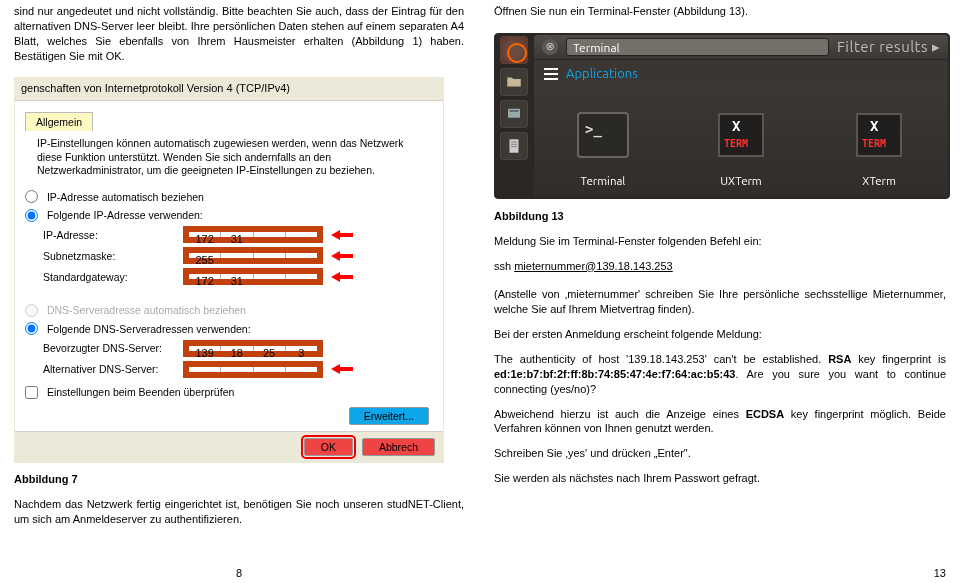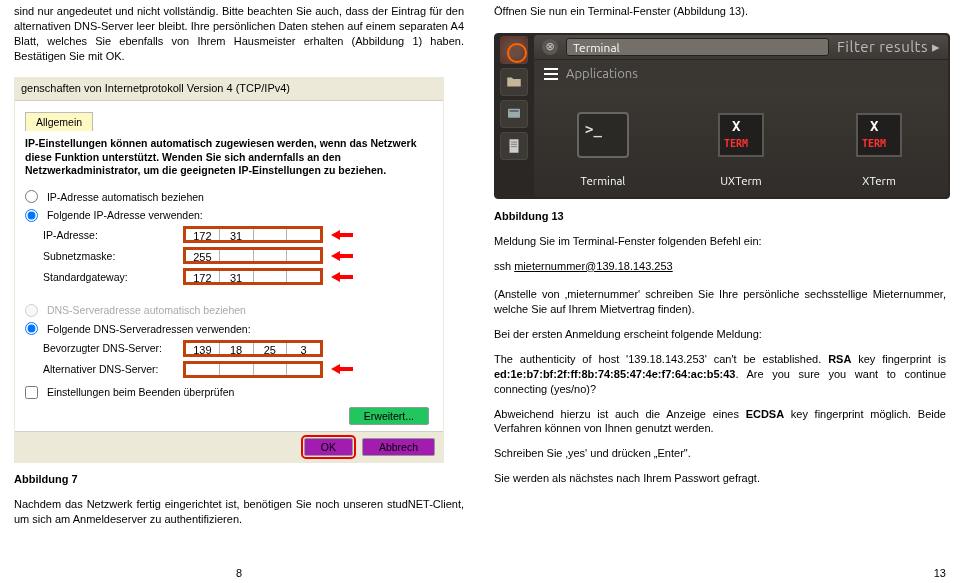--- a/index.html
+++ b/index.html
@@ -38,52 +38,52 @@
   }
   .win-title {
     background: #ECE9D8;
     border-bottom: 1px solid #d4d0c8;
     padding: 3px 6px 4px;
     font-size: 11px;
   }
   .tab { display: inline-block; border: 1px solid #bbb; border-bottom: none;
          padding: 2px 10px; background:#fef9c3;font-size:10.5px; margin-top:3px; }
   .pane { padding: 8px 10px 4px; }
-  .hint { margin: 6px 0 12px; line-height: 1.25; font-weight: bold; }
+  .hint { margin: 6px 12px 12px; line-height: 1.25; }
   .radio-row { margin: 3px 0; }
   .radio-row label { vertical-align: middle; }
   .radio-row input { vertical-align: middle; margin-right: 6px; }
   .disabled { color: #aaa; }
   .field-row { display: flex; align-items: center; margin: 4px 0 4px 18px; }
   .field-row .lab { width: 140px; }
-  .ip-box { display:flex; gap:0; border:3px solid #c2410c; width:140px; height:17px; }
+  .ip-box { display:flex; gap:0; border:6px solid #c2410c; width:140px; height:17px; }
   .ip-box span { flex:1 0 0; text-align:center; font-size:11px; line-height:15px; border-right:1px solid #aeb3b8; }
   .ip-box span:last-child { border-right:none; }
   .arrow2 { position:relative;display:inline-block;width:22px;height:12px; }
   .arrow2::before{content:"";position:absolute;left:0;top:1px;width:0;height:0;border-top:5px solid transparent;border-bottom:5px solid transparent;border-right:9px solid #f00;}
   .arrow2::after{content:"";position:absolute;left:8px;top:4px;width:14px;height:4px;background:#f00;}
   .adv-row { text-align:right;padding:6px 4px 2px; }
-  .btn-adv { border:1px solid #919b9c;background:#22c55e;padding:2px 14px;font-size:10.5px;border-radius:2px; }
+  .btn-adv { border:1px solid #919b9c;background:#0ea5e9;padding:2px 14px;font-size:10.5px;border-radius:2px; }
   .btn-row { border-top:1px solid #d4d0c8;background:#ECE9D8;padding:6px 8px;text-align:right; }
-  .btn { border:1px solid #919b9c;background:#a21caf;padding:2px 16px;font-size:10.5px;border-radius:2px;margin-left:6px; }
+  .btn { border:1px solid #919b9c;background:#ef4444;padding:2px 16px;font-size:10.5px;border-radius:2px;margin-left:6px; }
   .btn.ok { outline: 2px solid #e00; outline-offset: 1px; }
   .chk-row { margin: 6px 0 2px; }
   .gap { height: 10px; }
 
   
   .ub-figure {
     margin: 4px 0 8px;
     width: 456px;
     font-family: "Ubuntu", Arial, sans-serif;
   }
   .ub-search { display:flex;height:26px;background:linear-gradient(#4f4b46,#3b3833);border:1px solid #2a2724;border-radius:4px 4px 0 0;align-items:center;padding:0 8px;gap:8px; }
   .ub-close { width:16px;height:16px;border-radius:50%;background:#5b5752;color:#ccc;font-size:11px;line-height:15px;text-align:center;font-family:Arial; }
   .ub-input { flex:1;height:18px;border:1px solid #222;border-radius:3px;background:#746f69;color:#fff;font-size:12px;padding-left:6px;line-height:17px; }
   .ub-filter { color:#bbb;font-size:15px;letter-spacing:.5px; }
-  .ub-cat { background:#3a3733;border-left:1px solid #2a2724;border-right:1px solid #2a2724;padding:5px 10px;color:#a3a3a3;font-size:13px;display:flex;align-items:center;gap:8px; }
+  .ub-cat { background:#3a3733;border-left:1px solid #2a2724;border-right:1px solid #2a2724;padding:5px 10px;color:#0ea5e9;font-size:13px;display:flex;align-items:center;gap:8px; }
   .ub-cat-bar { display:inline-block;width:14px;height:12px;background:linear-gradient(#fff 0 2px,transparent 2px 5px,#fff 5px 7px,transparent 7px 10px,#fff 10px 12px); }
   .ub-results { background:linear-gradient(#3b3833,#302d2a);border:1px solid #2a2724;border-top:none;border-radius:0 0 4px 4px;display:flex;padding:16px 0 8px;gap:0; }
   .ub-tile { flex:1 0 0;color:#fff;font-size:11.5px;text-align:center; }
   .ub-tile .icon-wrap { height:64px;display:flex;align-items:center;justify-content:center;margin-bottom:6px; }
   .term-icon { width:52px;height:46px;background:#2b2926;border:2px solid #6a6561;border-radius:4px;position:relative; }
   .term-icon::before{content:">_";position:absolute;left:6px;top:6px;color:#ddd;font-family:monospace;font-size:14px;font-weight:bold;}
   .xterm-icon { width:46px;height:44px;border:2px solid #5a5651;background:#211f1d;position:relative; }
   .xterm-icon::before{content:"X";position:absolute;left:12px;top:2px;color:#fff;font-family:monospace;font-size:14px;font-weight:bold;}
   .xterm-icon::after{content:"TERM";position:absolute;left:4px;top:22px;color:#f33;font-family:monospace;font-size:10px;font-weight:bold;}
   .ub-launcher { position:absolute;left:3px;top:0;width:32px;height:168px;display:flex;flex-direction:column;gap:4px;align-items:center;padding-top:2px; }

